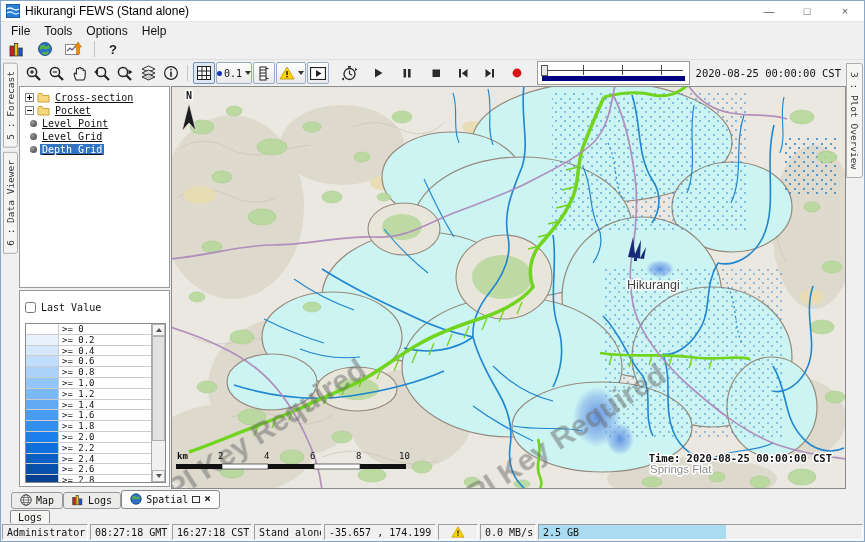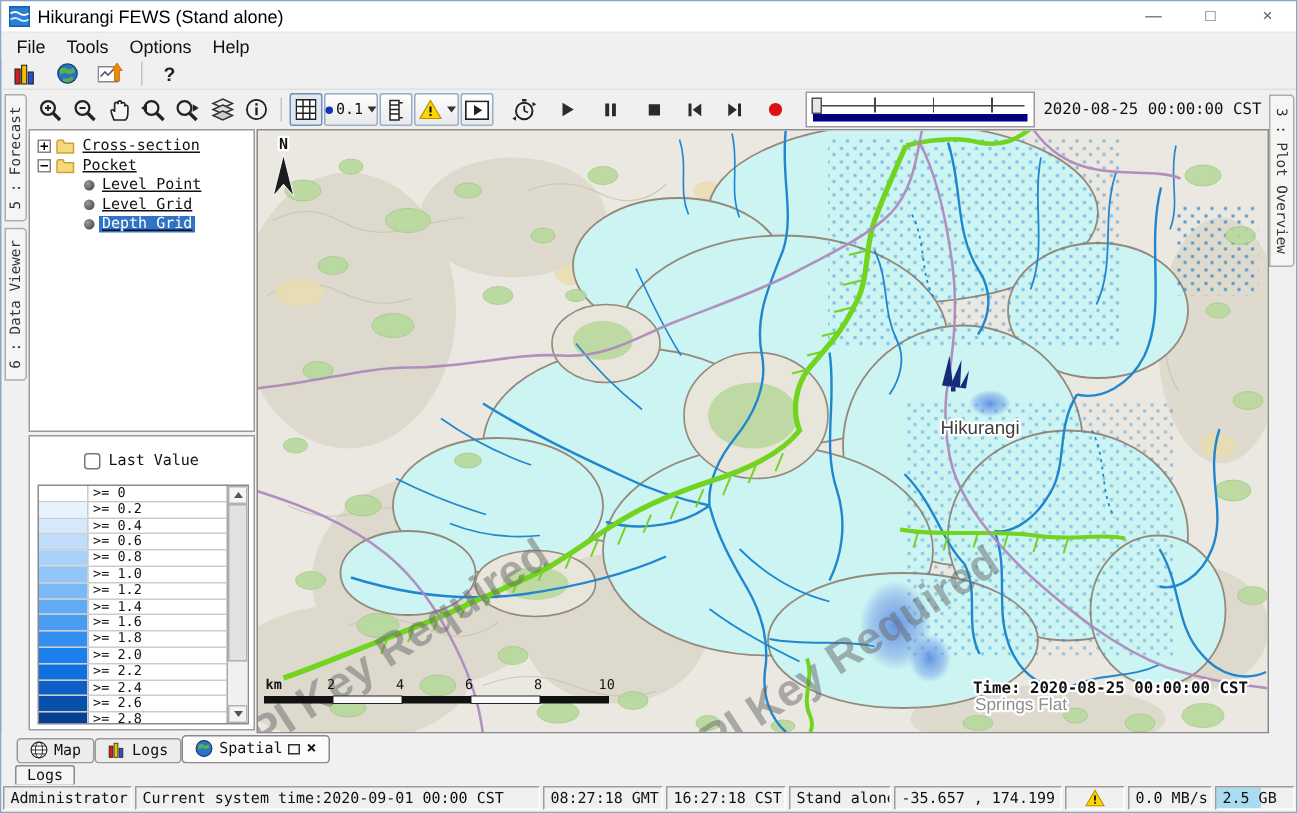--- a/index.html
+++ b/index.html
@@ -40,31 +40,31 @@
   
   .vstrip-left{position:absolute;left:0;top:59px;width:18px;bottom:54px;display:flex;flex-direction:column;gap:4px;padding-top:3px;align-items:center;}
   .vtab-l{writing-mode:vertical-rl;transform:rotate(180deg);font-size:9.5px;color:#333;background:#f5f5f3;border:1px solid #adadad;padding:7px 1px;border-radius:3px 0 0 3px;font-family:"DejaVu Sans Mono",monospace;}
   .vstrip-right{position:absolute;right:0;top:59px;width:20px;bottom:54px;display:flex;flex-direction:column;padding-top:3px;align-items:center;}
   .vtab-r{writing-mode:vertical-rl;font-size:9.5px;color:#333;background:#f5f5f3;border:1px solid #adadad;padding:8px 2px;border-radius:0 3px 3px 0;font-family:"DejaVu Sans Mono",monospace;}
 
   
   .leftpanel{position:absolute;left:18px;top:85px;width:151px;bottom:54px;display:flex;flex-direction:column;}
   .tree-panel{height:202px;background:#fff;border:1px solid #9a9a9a;overflow:hidden;font-family:"DejaVu Sans Mono",monospace;font-size:10px;padding-top:4px;text-decoration:underline;}
   .trow{display:flex;align-items:center;height:12px;gap:3px;padding-left:5px;margin-bottom:1px;}
-  .trow.child{padding-left:36px;}
+  .trow.child{padding-left:10px;}
   .toggle{width:9px;height:9px;border:1px solid #848484;background:#fff;position:relative;flex:none;}
   .toggle::before{content:"";position:absolute;left:1px;right:1px;top:3px;height:1px;background:#000;}
   .toggle.plus::after{content:"";position:absolute;top:1px;bottom:1px;left:3px;width:1px;background:#000;}
   .bullet{width:7px;height:7px;border-radius:50%;background:radial-gradient(circle at 35% 35%,#9a9a9a,#3a3a3a);flex:none;}
   .tlabel{padding:0 2px;white-space:nowrap;}
   .tlabel.selected{background:#3173c5;color:#fff;}
 
   
   .legend-panel{flex:1;border:1px solid #9a9a9a;background:#fff;margin-top:2px;display:flex;flex-direction:column;overflow:hidden;}
-  .legend-check-row{height:18px;display:flex;align-items:center;gap:5px;padding:16px 5px;font-family:"DejaVu Sans Mono",monospace;font-size:10px;flex:none;justify-content:center;}
+  .legend-check-row{height:18px;display:flex;align-items:center;gap:5px;padding:16px 5px;font-family:"DejaVu Sans Mono",monospace;font-size:10px;flex:none;}
   .legend-check-row input{width:11px;height:11px;margin:0;}
   .legend-table{flex:1;margin:0 3px 3px 5px;border:1px solid #8a8a8a;display:flex;overflow:hidden;}
   .legend-rows{flex:1;overflow:hidden;}
   .lrow{display:flex;height:10.8px;border-bottom:1px solid #cccccc;}
   .lswatch{width:33px;border-right:1px solid #cccccc;flex:none;}
   .llabel{flex:1;font-family:"DejaVu Sans Mono",monospace;font-size:9px;line-height:10px;padding-left:3px;white-space:nowrap;}
   .legend-scroll{width:14px;background:#f0f0f0;border-left:1px solid #aaa;display:flex;flex-direction:column;flex:none;}
   .sbtn{height:12px;display:flex;align-items:center;justify-content:center;border:1px solid #b4b4b4;background:#f4f4f4;}
   .tri-up{width:0;height:0;border-left:3px solid transparent;border-right:3px solid transparent;border-bottom:4px solid #555;}
   .tri-down{width:0;height:0;border-left:3px solid transparent;border-right:3px solid transparent;border-top:4px solid #555;}
@@ -674,21 +674,20 @@
       <span class="closex">×</span>
     </span>
   </div>
 
   <div class="logsrow">
     <span class="logs-btn">Logs</span>
   </div>
 
   <div class="statusbar">
     <span class="scell" style="width:86px">Administrator</span>
-    <span class="scell" style="width:270px">Current system time:2020-09-01 00:00 CST</span>
     <span class="scell" style="width:80px">08:27:18 GMT</span>
     <span class="scell" style="width:80px">16:27:18 CST</span>
     <span class="scell" style="width:68px">Stand alone</span>
     <span class="scell" style="width:112px">-35.657 , 174.199</span>
     <span class="scell" style="width:40px;justify-content:center">
       <svg width="14" height="12" viewBox="0 0 16 14">
           <polygon points="8,1 15,13 1,13" fill="#ffd500" stroke="#b89000" stroke-width="0.8"></polygon>
           <rect x="7.3" y="5" width="1.4" height="4" fill="#111"></rect>
           <rect x="7.3" y="10" width="1.4" height="1.4" fill="#111"></rect>
         </svg>

